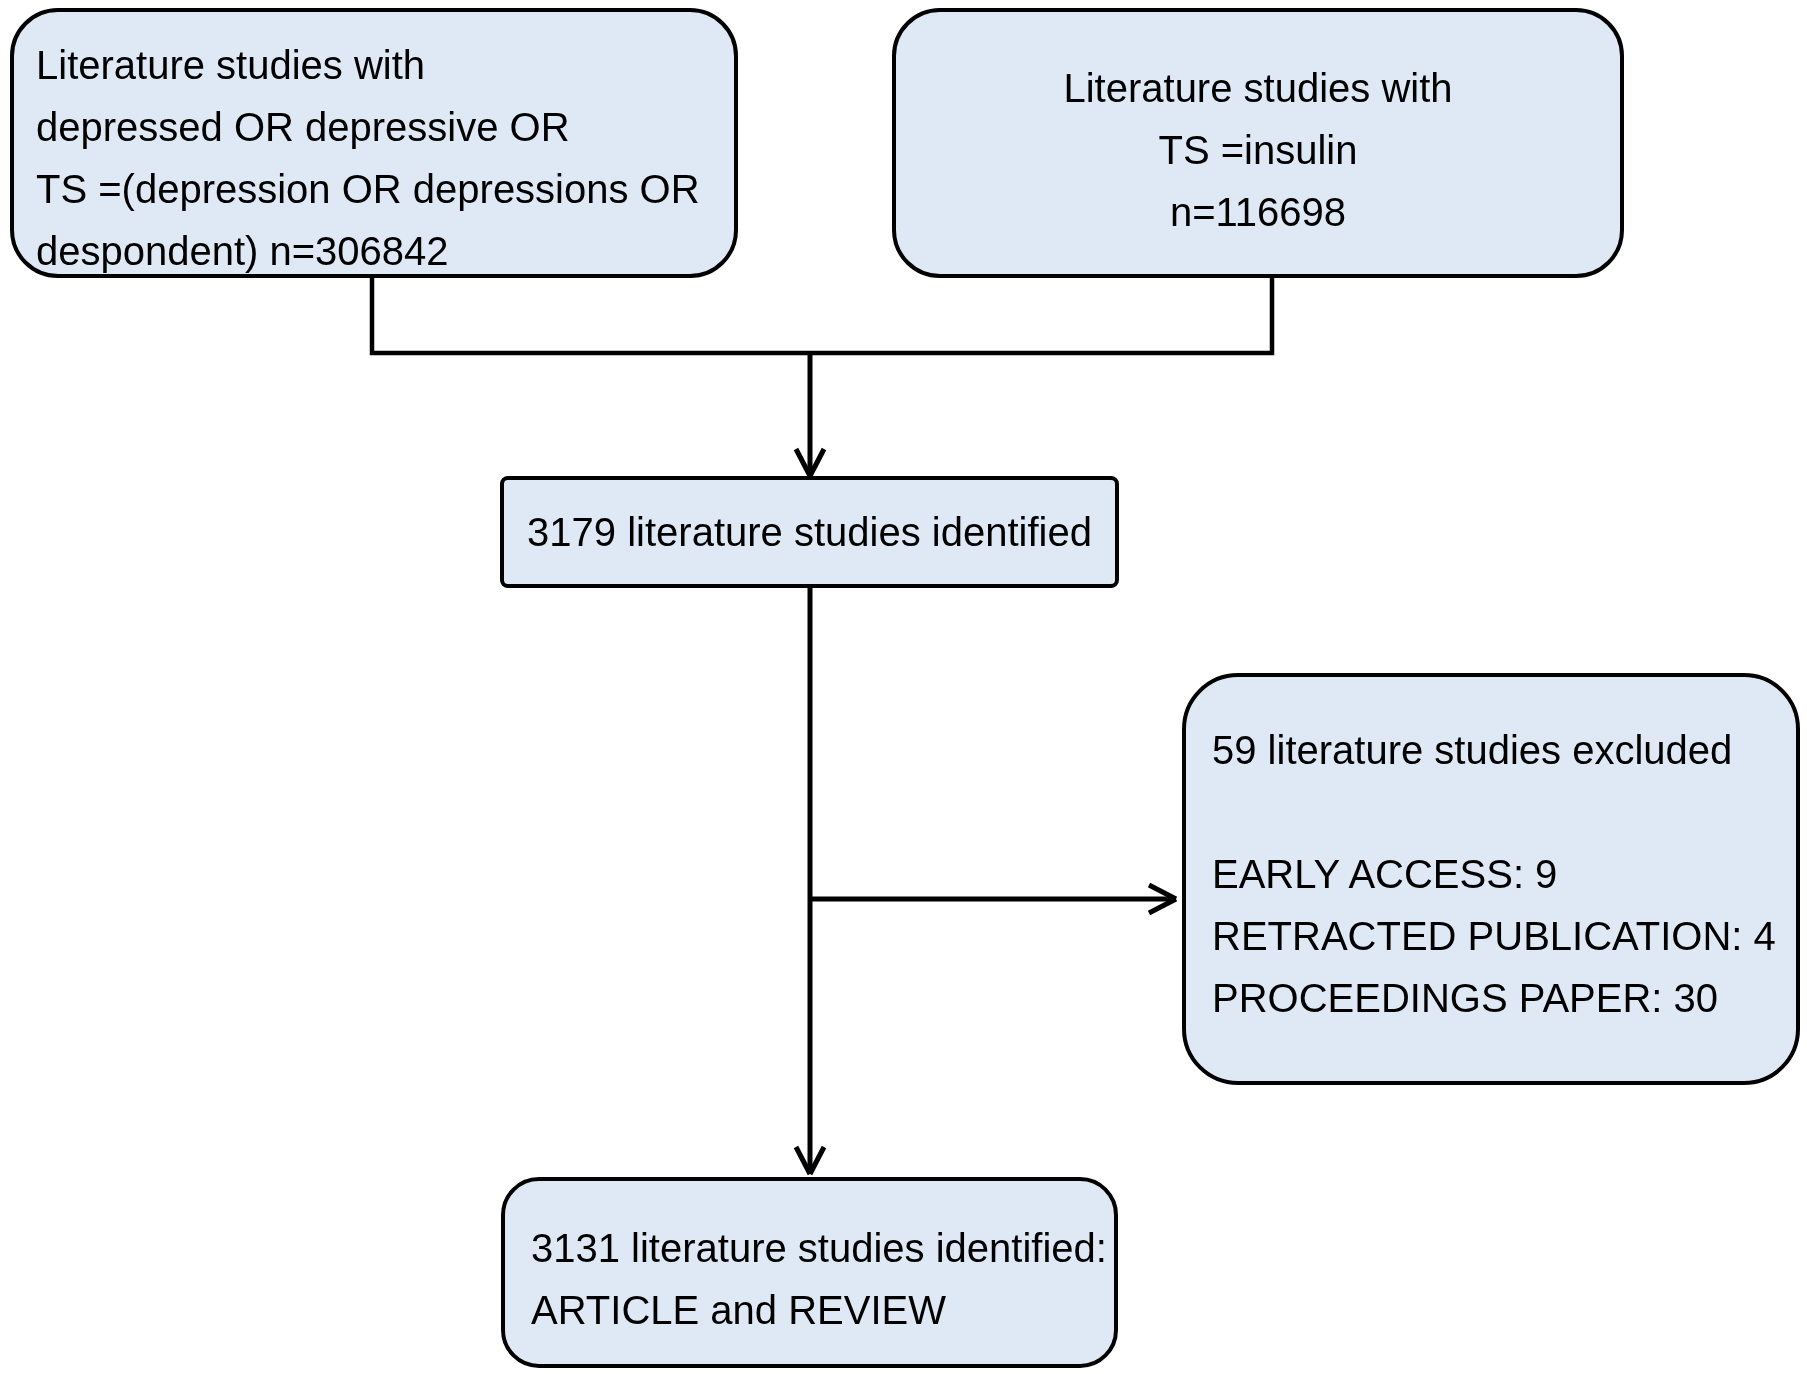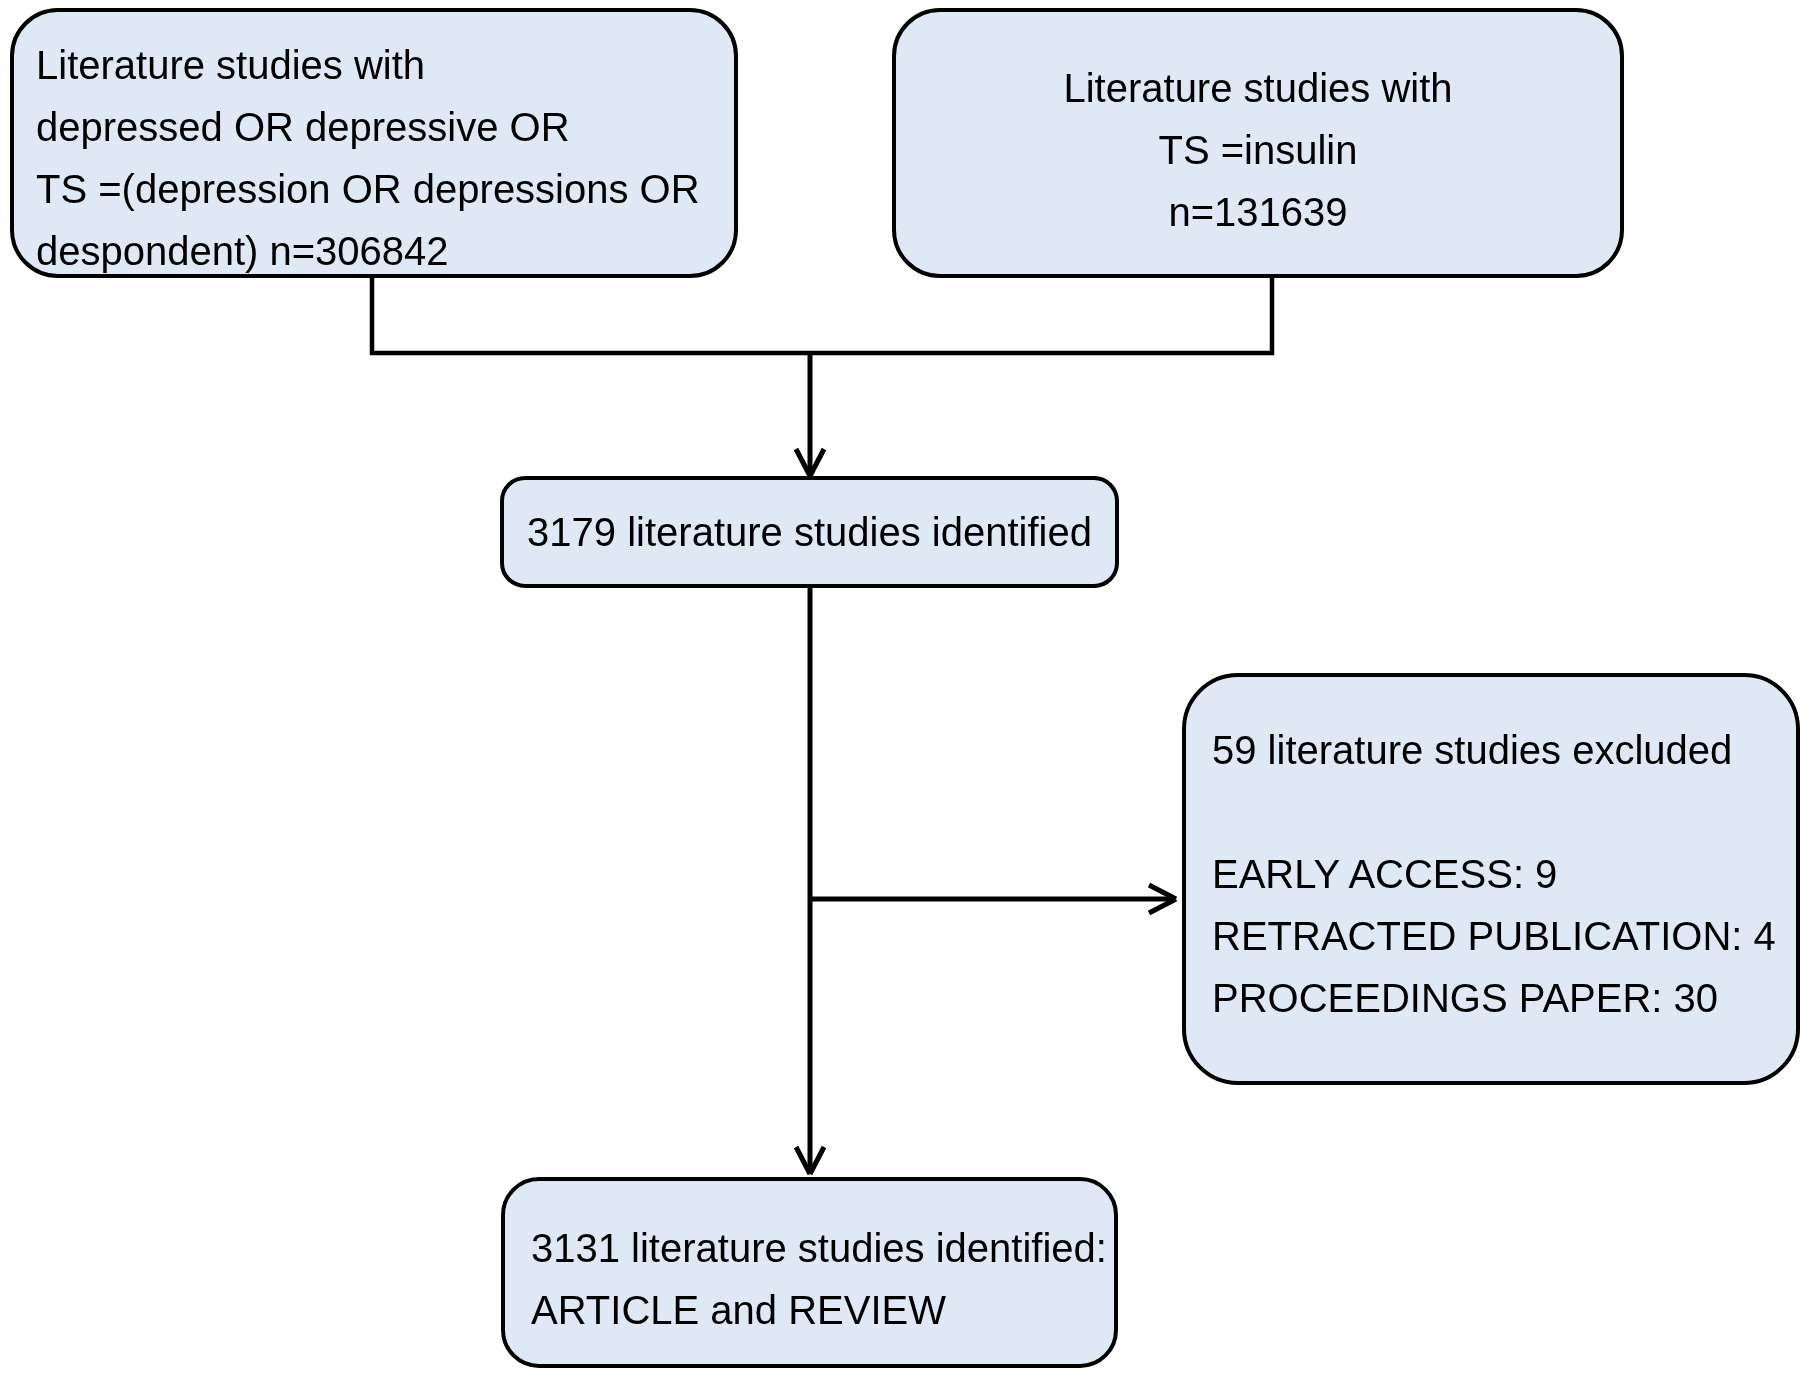--- a/index.html
+++ b/index.html
@@ -36,21 +36,21 @@
   .box-b {
     left: 892px; top: 8px; width: 732px; height: 270px;
     border-radius: 48px;
     display: flex; flex-direction: column;
     align-items: center; justify-content: center;
     text-align: center;
     padding-top: 14px;
   }
   .box-c {
     left: 500px; top: 476px; width: 619px; height: 112px;
-    border-radius: 25px;
+    border-radius: 8px;
     display: flex; align-items: center; justify-content: center;
     text-align: center;
   }
   .box-d {
     left: 1182px; top: 673px; width: 618px; height: 412px;
     border-radius: 56px;
     padding: 42px 8px 0 26px;
     text-align: left;
   }
   .box-d .gap { height: 62px; }
@@ -93,21 +93,21 @@
   <div class="node box-a">
     <div class="tline">Literature studies with</div>
     <div class="tline">depressed OR depressive OR</div>
     <div class="tline">TS =(depression OR depressions OR</div>
     <div class="tline">despondent) n=306842</div>
   </div>
 
   <div class="node box-b">
     <div class="tline">Literature studies with</div>
     <div class="tline">TS =insulin</div>
-    <div class="tline">n=131639</div>
+    <div class="tline">n=116698</div>
   </div>
 
   <div class="node box-c">
     <div class="tline">3179 literature studies identified</div>
   </div>
 
   <div class="node box-d">
     <div class="tline">59 literature studies excluded</div>
     <div class="gap"></div>
     <div class="tline">EARLY ACCESS: 9</div>

